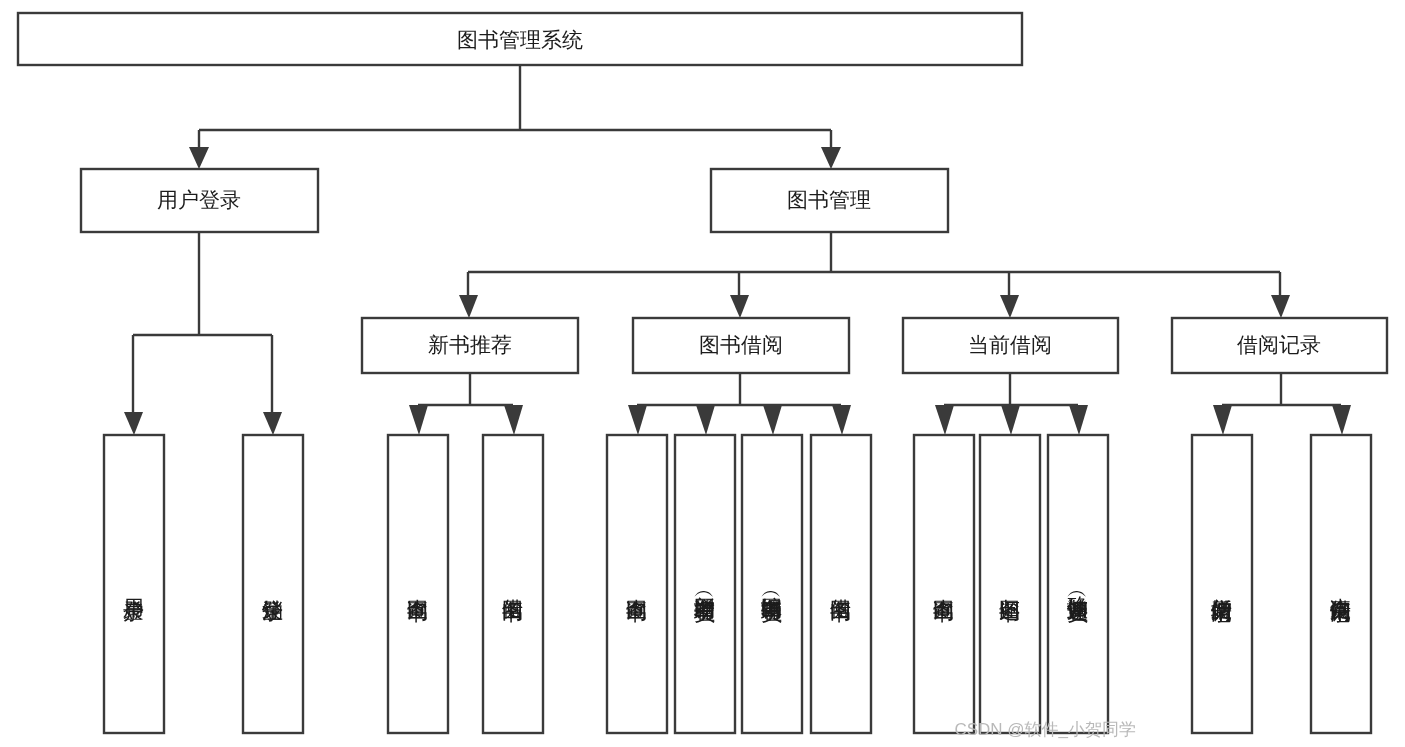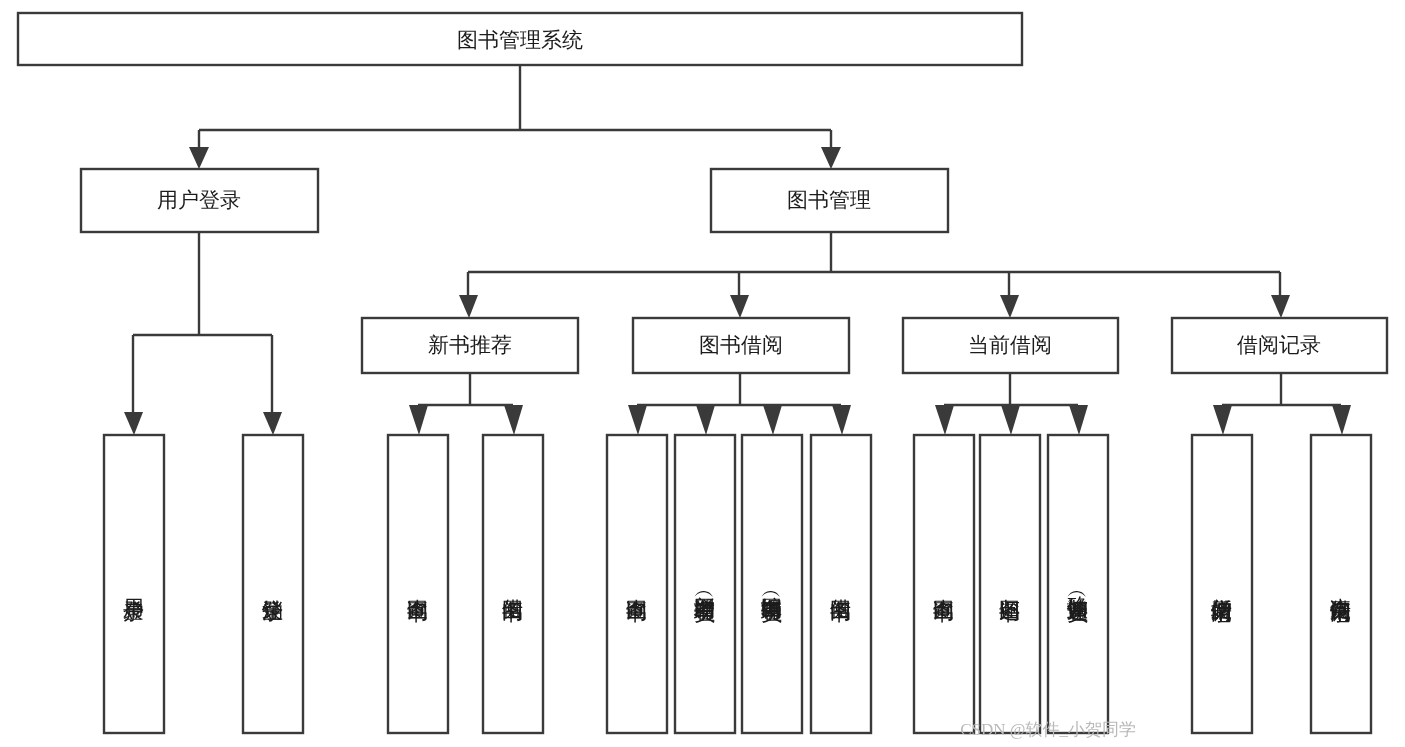--- a/index.html
+++ b/index.html
@@ -54,21 +54,21 @@
     fill: #1c1c1c;
     writing-mode: vertical-rl;
     text-orientation: upright;
     text-anchor: middle;
     letter-spacing: 1px;
   }
   .watermark {
     position: absolute;
     right: 8px;
     bottom: 6px;
-    font-family: Liberation Serif, serif;
+    font-family: Liberation Sans, sans-serif;
     font-size: 17px;
     color: #b9b9b9;
     white-space: nowrap;
     user-select: none;
   }
 </style>
 </head>
 <body>
 
 <div id="diagram-root">

